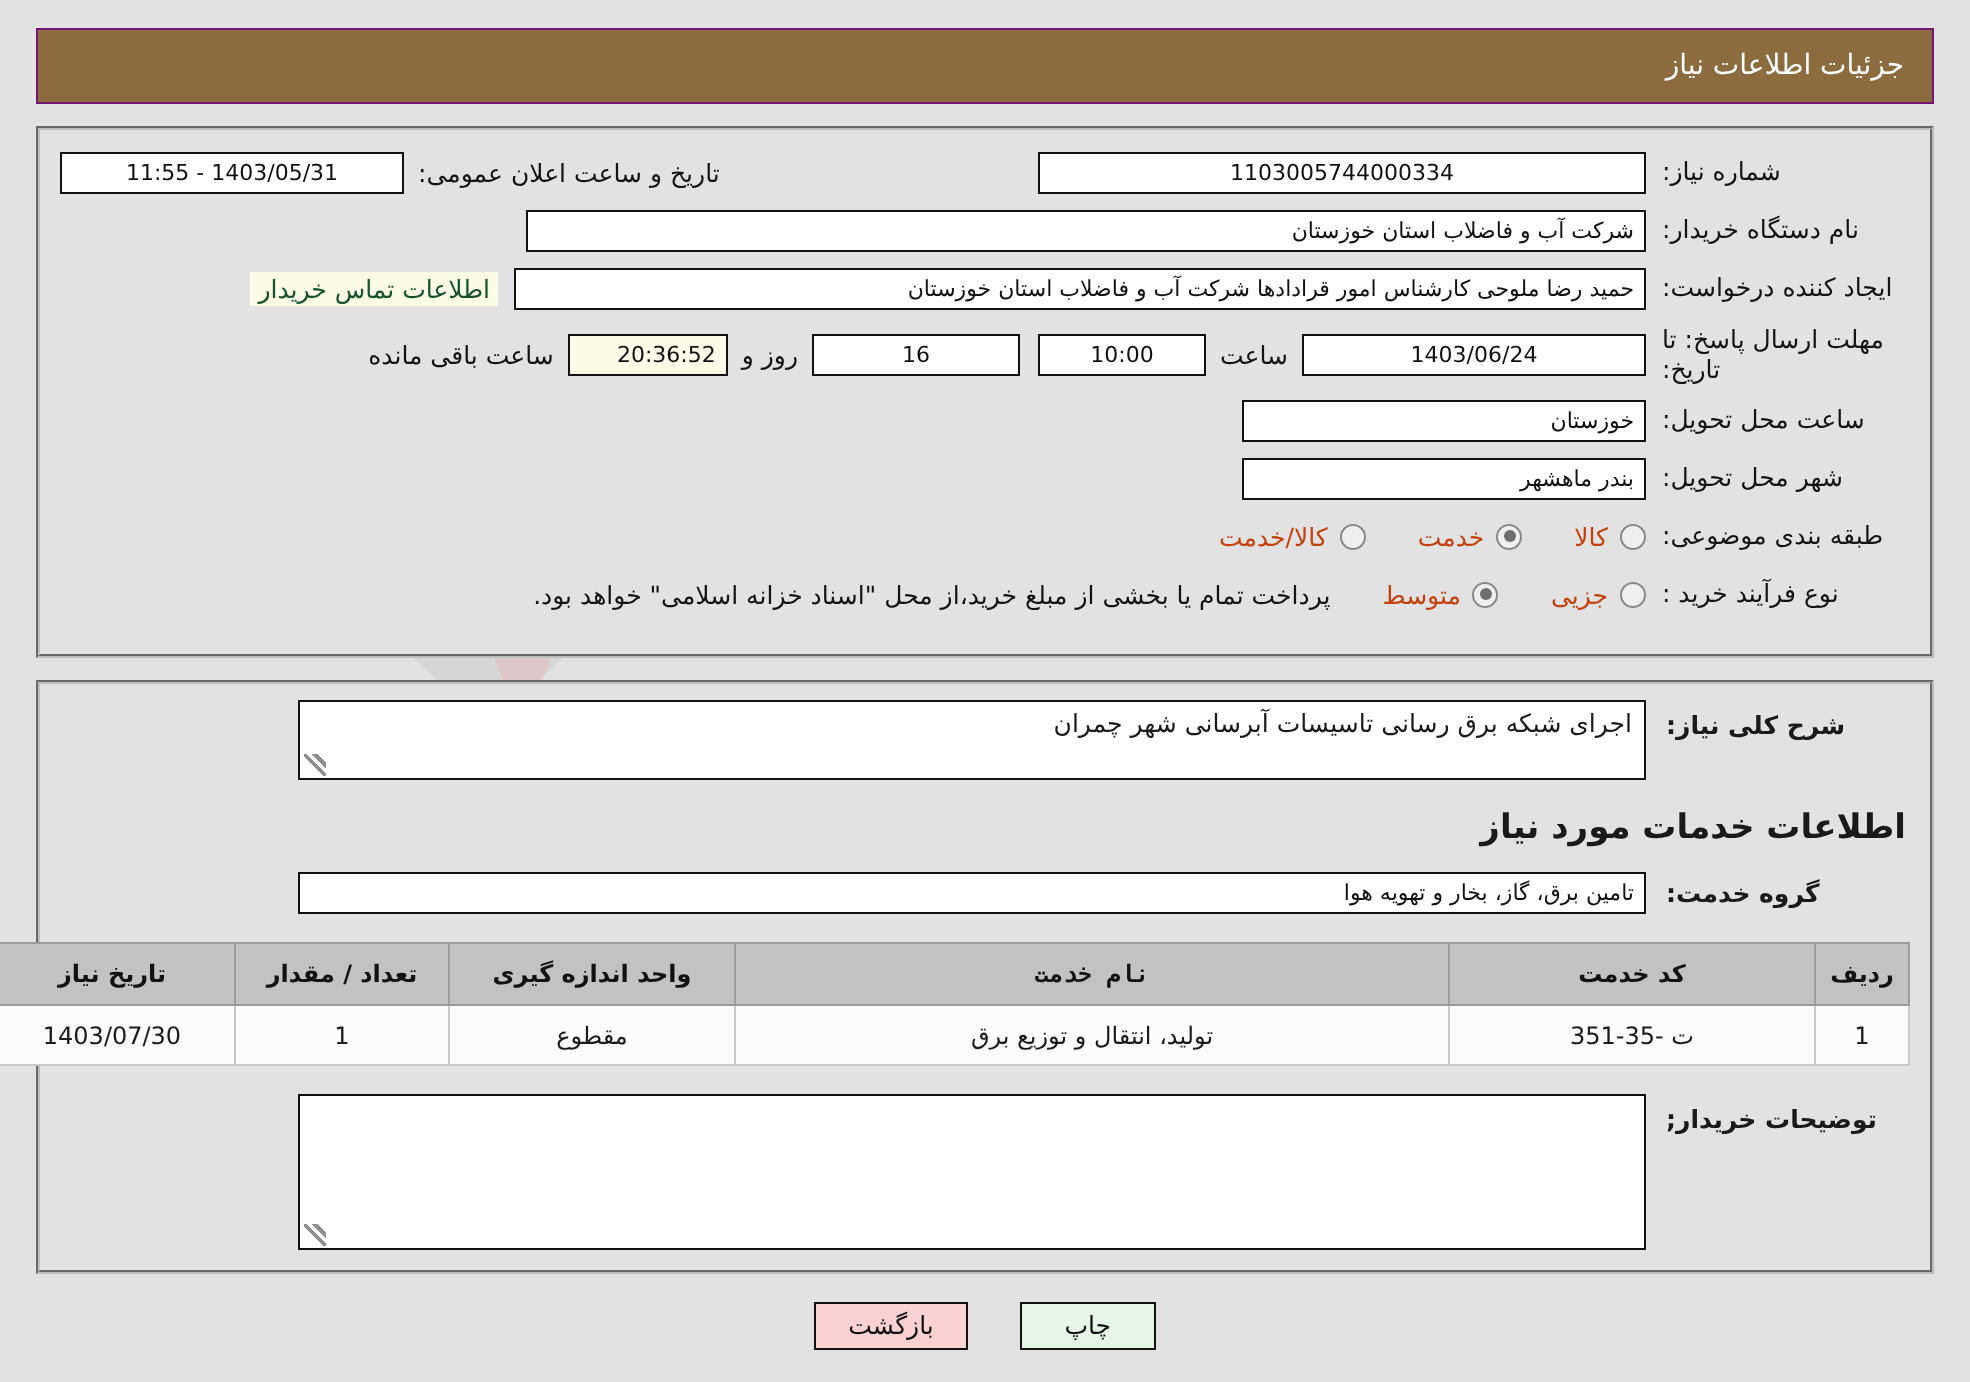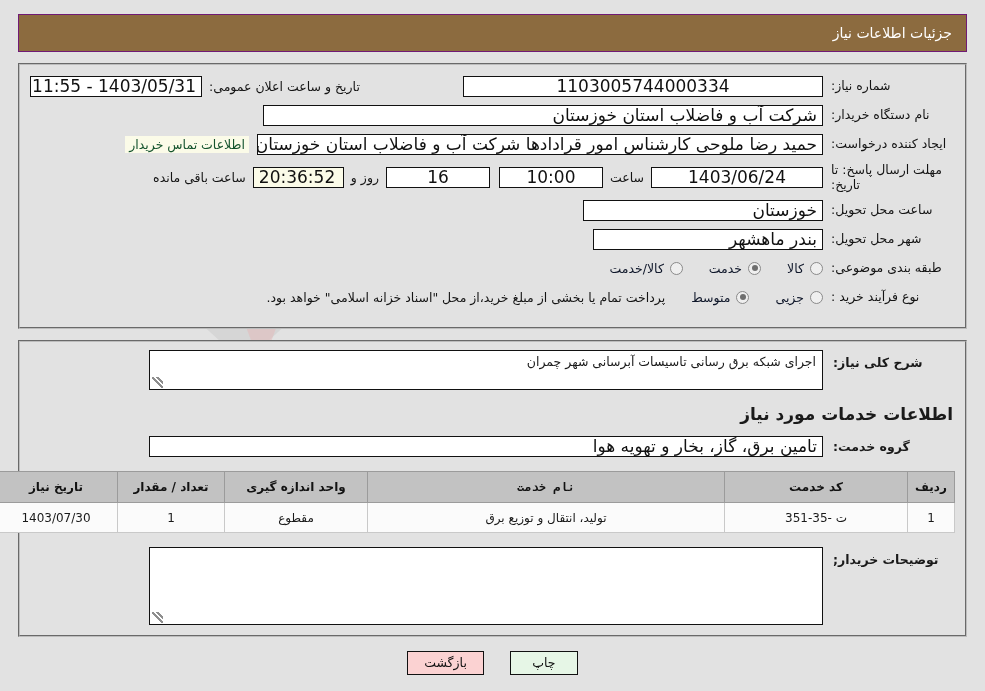--- a/index.html
+++ b/index.html
@@ -123,36 +123,36 @@
   }
   .lbl-2 { line-height: 1.2; }
 
   .fld {
     border: 1px solid #111;
     background: #ffffff;
     height: 21px;
     line-height: 19px;
     padding: 0 5px;
     box-sizing: border-box;
-    font-size: 17px;
+    font-size: 11px;
     color: #111;
     overflow: hidden;
     white-space: nowrap;
   }
   .fld.cream { background: #fbfbe8; }
 
-  .w-need   { width: 360px; text-align: center; }
+  .w-need   { width: 304px; text-align: center; }
   .w-org    { width: 560px; }
   .w-creator{ width: 566px; }
   .w-date   { width: 172px; text-align: center; }
-  .w-time   { width: 104px; text-align: center; }
+  .w-time   { width: 84px; text-align: center; }
   .w-days   { width: 104px; text-align: center; }
-  .w-rem    { width: 91px;  text-align: left; }
-  .w-prov   { width: 240px; }
-  .w-city   { width: 230px; padding-left: 21px; }
+  .w-rem    { width: 80px;  text-align: right; }
+  .w-prov   { width: 202px; }
+  .w-city   { width: 202px; padding-left: 21px; }
   .w-anndate{ width: 172px; text-align: center; }
 
   .gap { margin-right: 9px; }
   .txt { font-size: 12.5px; color: #141414; padding: 0 7px; white-space: nowrap; }
 
   .link {
     color: #14532d;
     background: #fbfbe8;
     font-size: 12.5px;
     padding: 1px 4px;
@@ -178,21 +178,21 @@
     flex: 0 0 13px;
   }
   .radio.on::after {
     content: "";
     position: absolute;
     left: 2.5px; top: 2.5px;
     width: 6px; height: 6px;
     border-radius: 50%;
     background: #6f6f6f;
   }
-  .radio-label { font-size: 12.5px; color: #0f172a; }
+  .radio-label { font-size: 12.5px; color: #c2410c; }
 
   .note { font-size: 12.5px; color: #141414; white-space: nowrap; }
 
   
   .ta-row { display: flex; align-items: flex-start; }
   .ta-lbl {
     font-weight: bold;
     font-size: 12.5px;
     width: 132px;
     flex: 0 0 132px;

